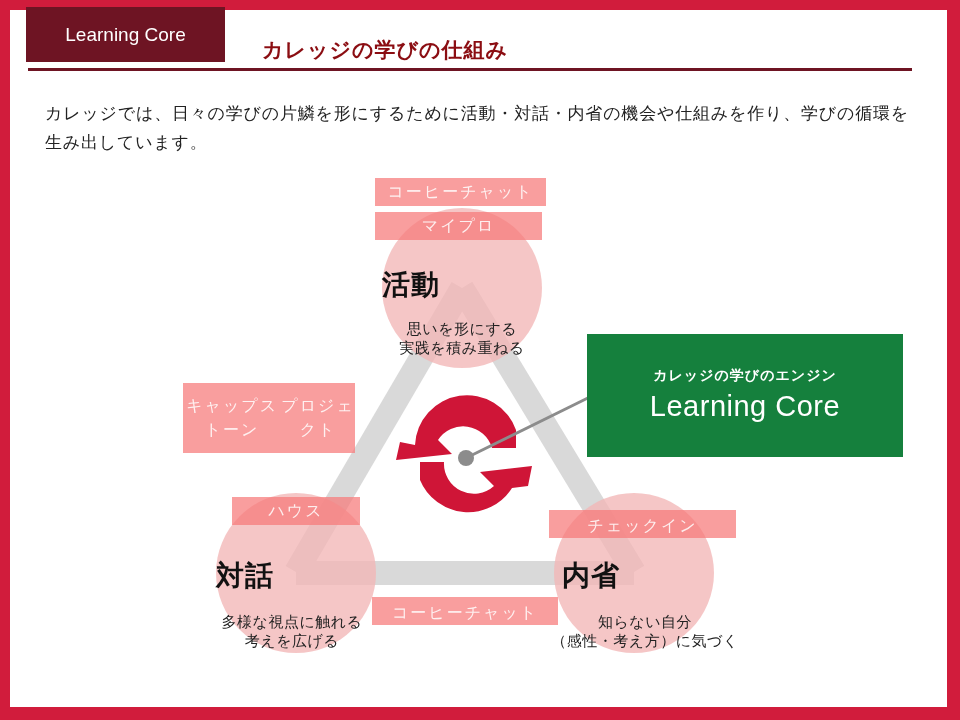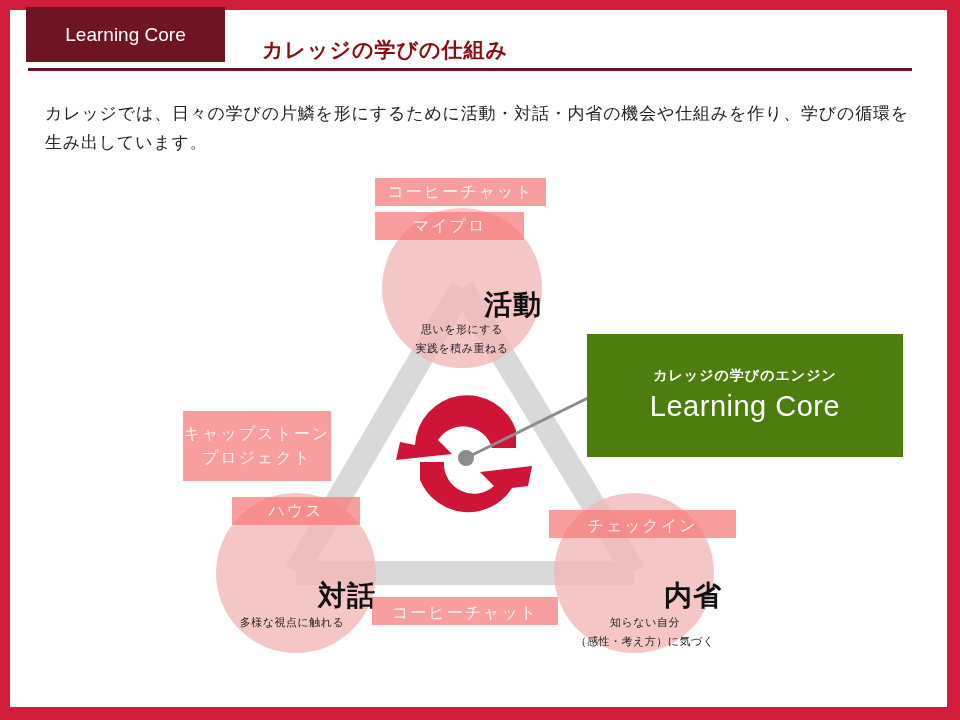--- a/index.html
+++ b/index.html
@@ -32,29 +32,29 @@
   }
   svg.diagram { position: absolute; left: 0; top: 0; }
   .label-box {
     position: absolute; background: rgba(246, 120, 120, 0.72);
     color: rgba(255,255,255,0.85); font-size: 16px; letter-spacing: 2px;
     display: flex; align-items: center; justify-content: center; text-align: center;
     line-height: 24px;
   }
   .node-title {
     position: absolute; font-size: 28px; font-weight: bold; color: #111111;
-    text-align: right; width: 160px; letter-spacing: 1px; margin-top: 20px;
+    text-align: left; width: 160px; letter-spacing: 1px;
   }
   .node-desc {
-    position: absolute; font-size: 11px; color: #222222; text-align: center;
+    position: absolute; font-size: 15px; color: #222222; text-align: center;
     line-height: 19px; letter-spacing: 0.5px;
   }
   .engine-box {
     position: absolute; left: 587px; top: 334px; width: 316px; height: 123px;
-    background: #4d7c0f; color: #FFFFFF; text-align: center;
+    background: #15803d; color: #FFFFFF; text-align: center;
   }
   .engine-sub {
     position: absolute; left: 0; right: 0; top: 33px; font-size: 14px; font-weight: bold; letter-spacing: 1px;
   }
   .engine-main {
     position: absolute; left: 0; right: 0; top: 56px;
     font-family: "Liberation Sans", sans-serif; font-size: 29px; letter-spacing: 0.5px;
   }
 </style>
 </head>
@@ -98,40 +98,41 @@
              A 52 52 0 0 1 420 480 Z"></path>
   </g>
 
   <line x1="466" y1="458" x2="600" y2="392" stroke="#8C8C8C" stroke-width="3"></line>
   <circle cx="466" cy="458" r="8" fill="#8C8C8C"></circle>
 </svg>
 
 <div class="label-box" style="left:375px; top:178px; width:171px; height:28px;">
   <span>コーヒーチャット</span>
 </div>
-<div class="label-box" style="left:375px; top:212px; width:149px; height:28px;">
+<div class="label-box" style="left:375px; top:212px; width:167px; height:28px;">
   <span>マイプロ</span>
 </div>
 <div class="node-title" style="left:382px; top:266px;">活動</div>
 <div class="node-desc" style="left:362px; top:320px; width:200px;">
   <div>思いを形にする</div>
   <div>実践を積み重ねる</div>
 </div>
 
-<div class="label-box" style="left:183px; top:383px; width:148px; height:70px; flex-direction:column;margin-top:28px;">
+<div class="label-box" style="left:183px; top:383px; width:172px; height:70px; ">
   <span>キャップストーン</span>
   <span>プロジェクト</span>
 </div>
 
 <div class="label-box" style="left:232px; top:497px; width:128px; height:28px;font-family:Liberation Serif, serif;">
   <span>ハウス</span>
 </div>
 <div class="node-title" style="left:216px; top:557px;">対話</div>
 <div class="node-desc" style="left:192px; top:613px; width:200px;">
   <div>多様な視点に触れる</div>
+  <div>考えを広げる</div>
 </div>
 
 <div class="label-box" style="left:372px; top:597px; width:186px; height:28px;align-items:flex-end;">
   <span>コーヒーチャット</span>
 </div>
 
 <div class="label-box" style="left:549px; top:510px; width:187px; height:28px;align-items:flex-end;">
   <span>チェックイン</span>
 </div>
 <div class="node-title" style="left:562px; top:557px;">内省</div>

